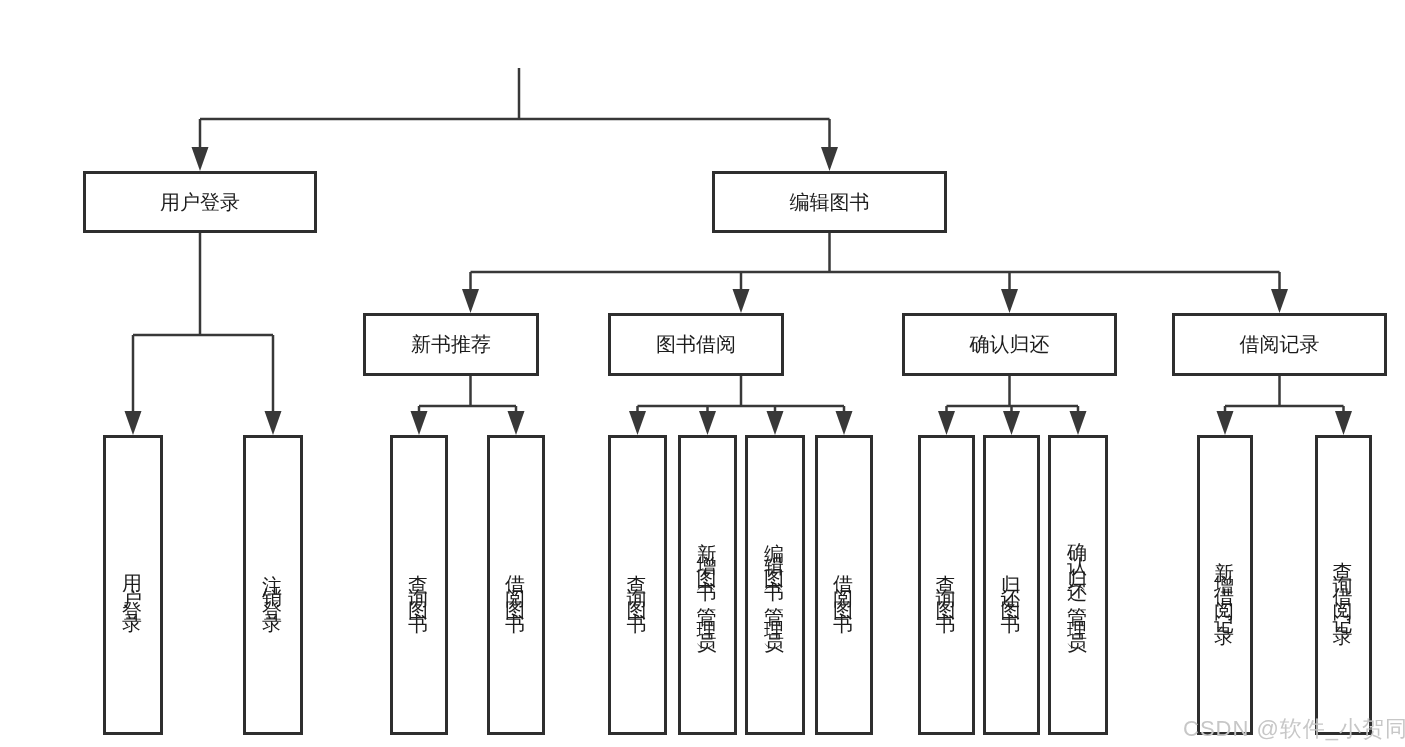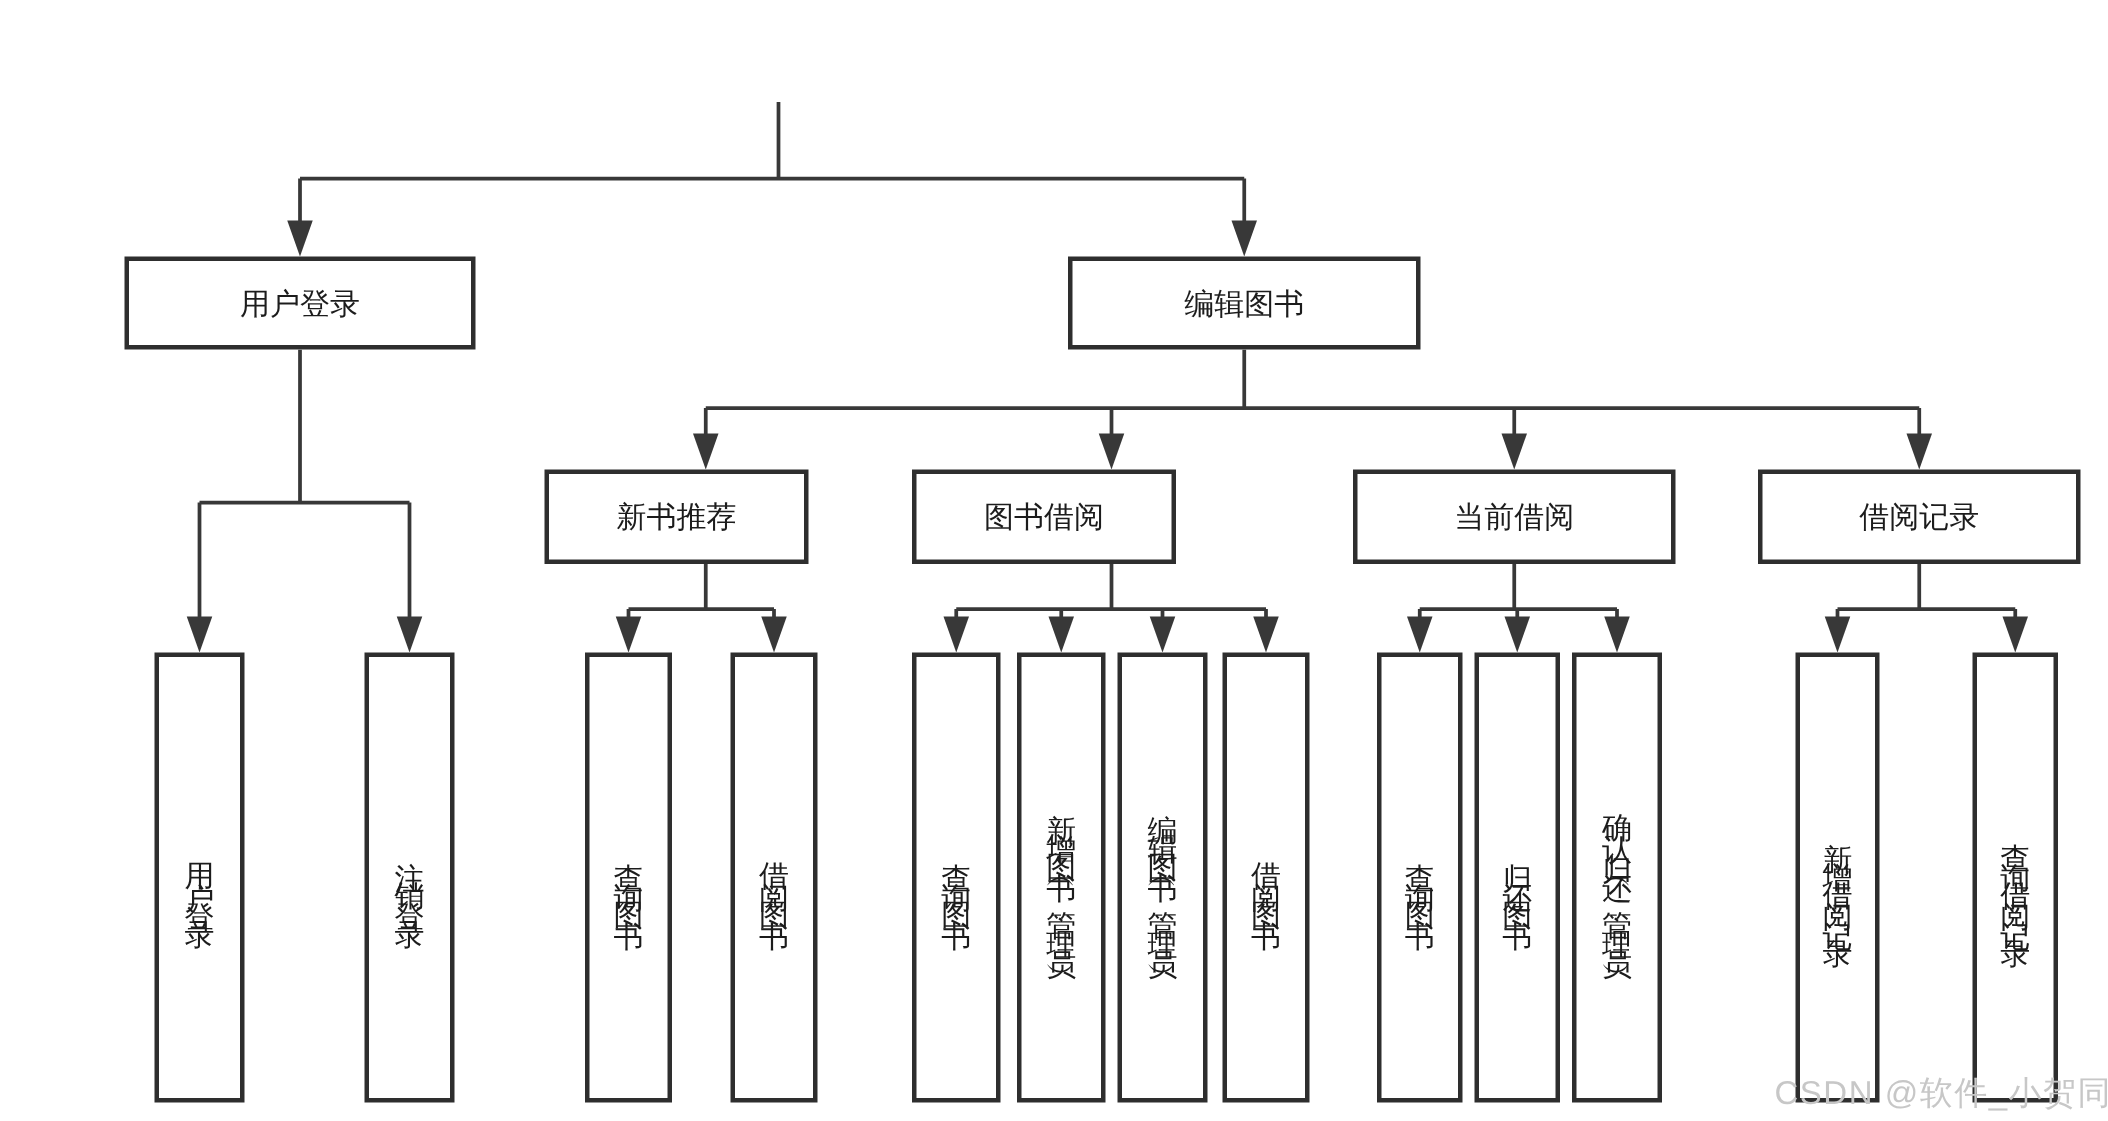--- a/index.html
+++ b/index.html
@@ -142,21 +142,21 @@
     <div class="node vertical" style="left: 678px; top: 435px; width: 59px; height: 300px;">
       <span class="label">新增图书（管理员）</span>
     </div>
     <div class="node vertical" style="left: 745px; top: 435px; width: 60px; height: 300px;">
       <span class="label">编辑图书（管理员）</span>
     </div>
     <div class="node vertical" style="left: 815px; top: 435px; width: 58px; height: 300px;">
       <span class="label">借阅图书</span>
     </div>
     <div class="node" style="left: 902px; top: 313px; width: 215px; height: 63px;">
-      <span class="label">当前借阅</span>
+      <span class="label">确认归还</span>
     </div>
     <div class="node vertical" style="left: 918px; top: 435px; width: 57px; height: 300px;">
       <span class="label">查询图书</span>
     </div>
     <div class="node vertical" style="left: 983px; top: 435px; width: 57px; height: 300px;">
       <span class="label">归还图书</span>
     </div>
     <div class="node vertical" style="left: 1048px; top: 435px; width: 60px; height: 300px;">
       <span class="label">确认归还（管理员）</span>
     </div>

